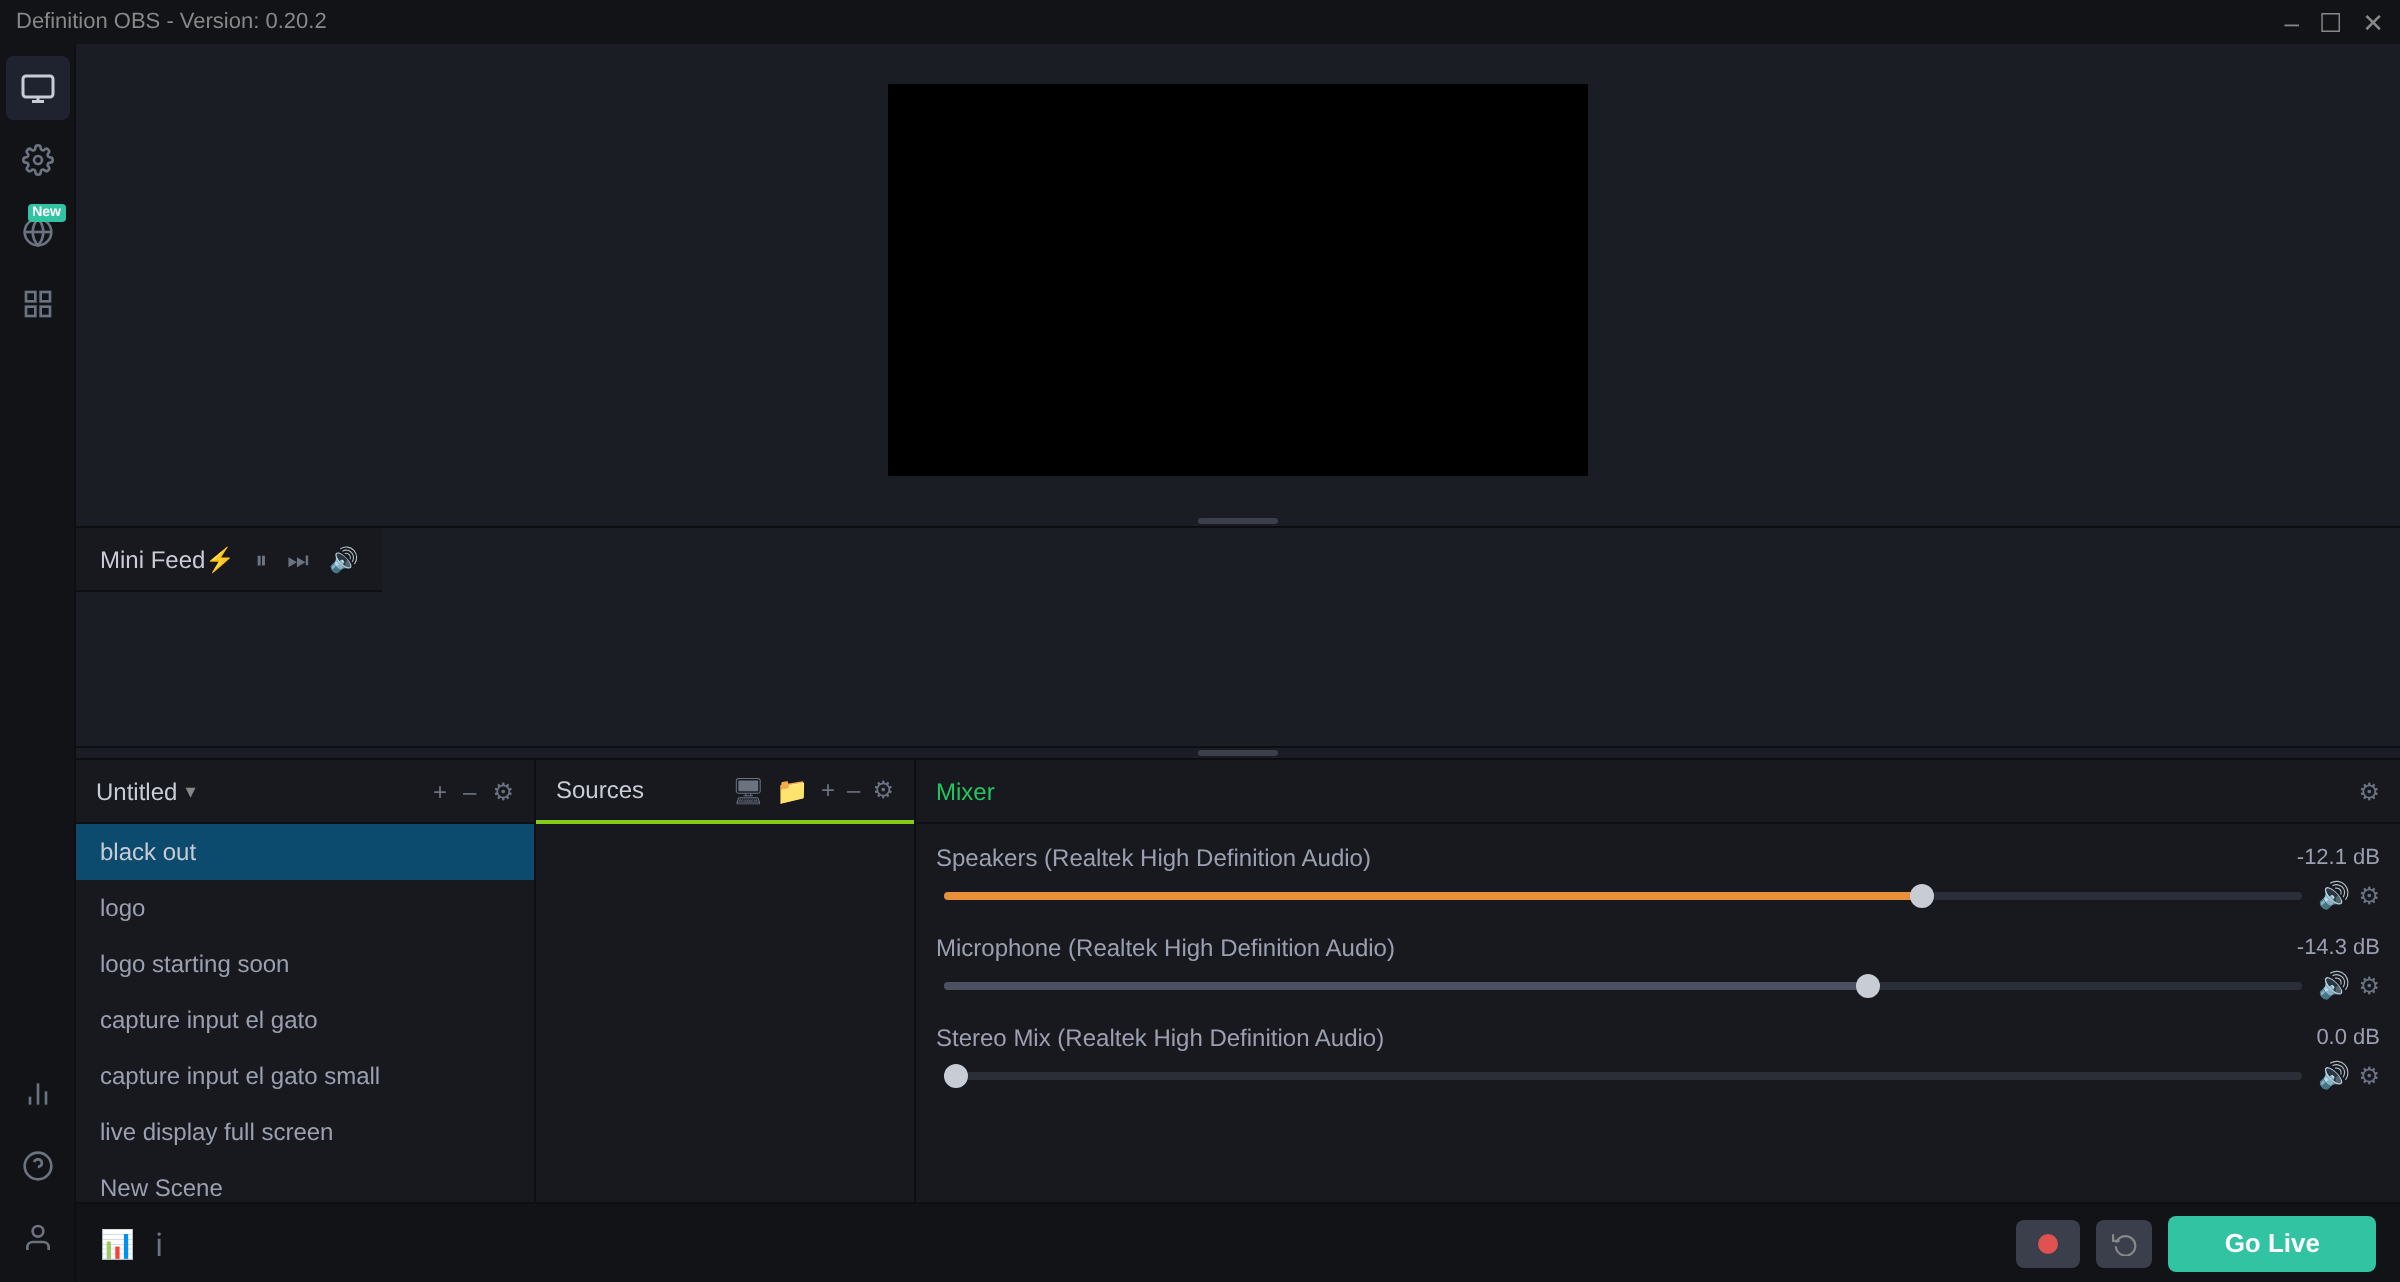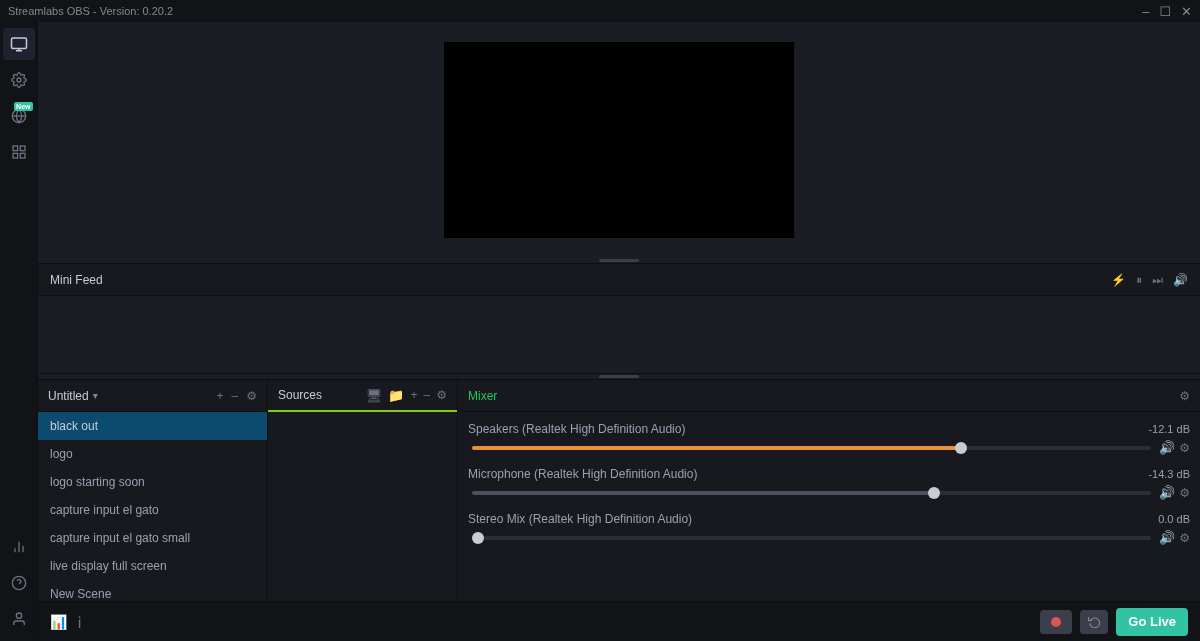--- a/index.html
+++ b/index.html
@@ -121,21 +121,20 @@
       width: 40px;
       height: 3px;
       background: #3a3f4b;
       border-radius: 2px;
     }
 
     
     #mini-feed {
       flex: 0 0 110px;
       display: flex;
-      flex-direction: column;
       background: #1a1d23;
       border-top: 1px solid #0d0f12;
     }
     #mini-feed-header {
       height: 32px;
       display: flex;
       align-items: center;
       justify-content: space-between;
       padding: 0 12px;
       background: #17191f;
@@ -391,40 +390,40 @@
       border-radius: 4px;
       display: flex;
       align-items: center;
       justify-content: center;
       cursor: pointer;
       color: #888;
       font-size: 13px;
     }
     .btn-go-live {
       height: 28px;
-      padding: 0 12px;
+      padding: 0 28px;
       background: #31c3a2;
       color: white;
       border: none;
       border-radius: 4px;
       font-size: 13px;
       font-weight: 600;
       cursor: pointer;
     }
 
     
     ::-webkit-scrollbar { width: 4px; }
     ::-webkit-scrollbar-track { background: #1a1d23; }
     ::-webkit-scrollbar-thumb { background: #3a3f4b; border-radius: 2px; }
   </style>
 </head>
 <body>
 
 <div id="title-bar">
-  <span class="title-text">Streamlabs OBS - Version: 0.20.2</span>
+  <span class="title-text">Definition OBS - Version: 0.20.2</span>
   <div class="window-controls">
     <span class="win-btn">–</span>
     <span class="win-btn">☐</span>
     <span class="win-btn">✕</span>
   </div>
 </div>
 
 <div id="app">
 
   <div id="sidebar">

